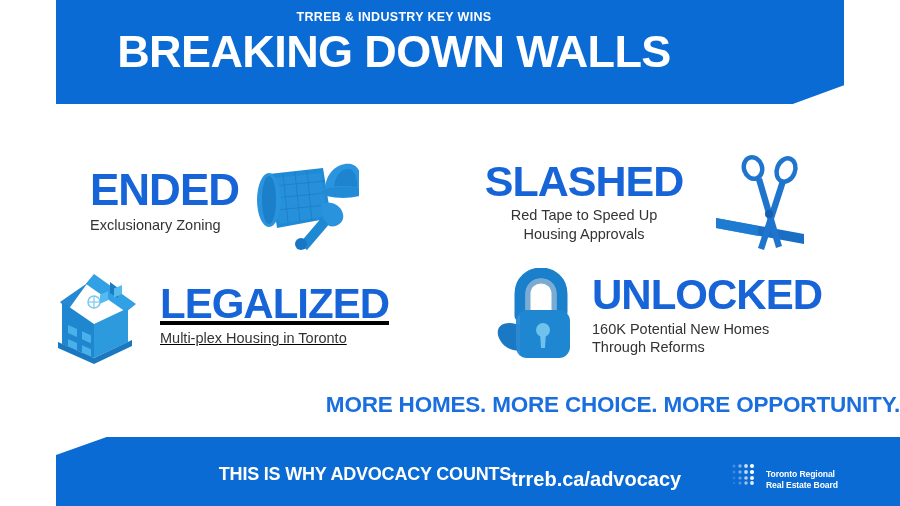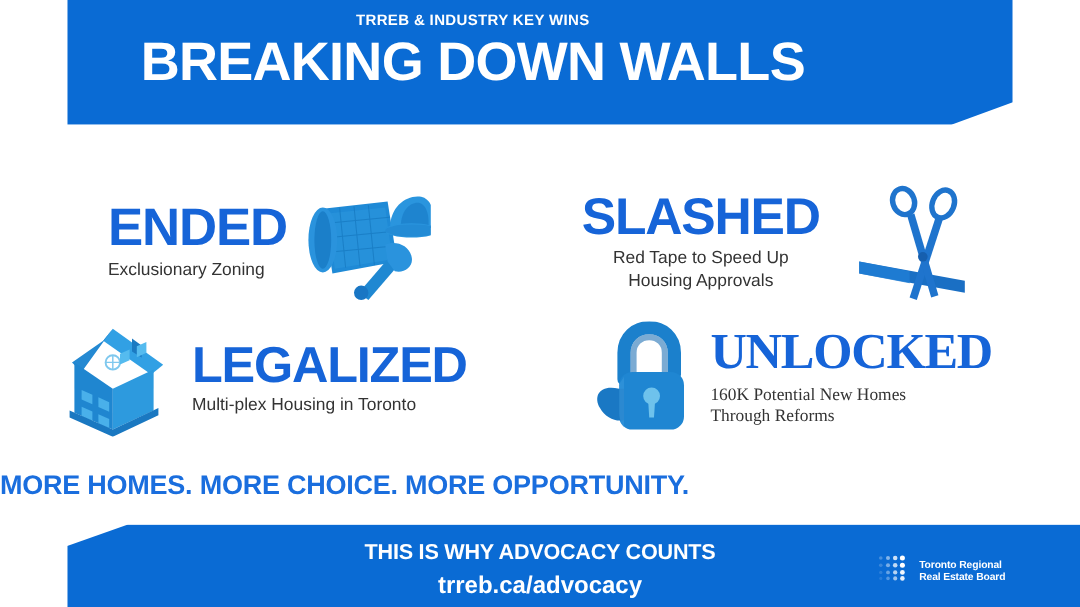--- a/index.html
+++ b/index.html
@@ -118,47 +118,48 @@
   #stat-slashed .stat-head { font-size: 43px; }
   #stat-slashed .stat-text { align-items: center; width: 232px; }
   #stat-slashed .stat-sub { text-align: center; }
 
   
   #stat-legalized {
     left: 48px;
     top: 268px;
     width: 410px;
     height: 96px;
+    text-decoration: underline;
   }
   #stat-legalized .stat-head { font-size: 42px; }
   #stat-legalized .stat-text { align-items: flex-start; padding-left: 12px; }
 
   #stat-unlocked {
     left: 490px;
     top: 266px;
     width: 400px;
     height: 100px;
   }
   #stat-unlocked .stat-head { font-size: 42px; }
-  #stat-unlocked .stat-text { align-items: flex-start; padding-left: 10px; font-family: Liberation Serif, serif; }
+  #stat-unlocked .stat-text { align-items: flex-start; padding-left: 10px; }
 
   .icon-box {
     flex: 0 0 auto;
     display: flex;
     align-items: center;
     justify-content: center;
   }
 
   
   .tagline {
     position: absolute;
     left: 0;
     top: 392px;
     width: 900px;
-    text-align: left;
+    text-align: right;
     color: #1a6ede;
     font-size: 22.5px;
     font-weight: bold;
     letter-spacing: -0.2px;
     white-space: nowrap;
   }
 
   
   .footer-band {
     position: absolute;
@@ -170,21 +171,21 @@
     -webkit-clip-path: polygon(0 26%, 6% 0, 100% 0, 100% 100%, 0 100%);
     clip-path: polygon(0 26%, 6% 0, 100% 0, 100% 100%, 0 100%);
   }
   .footer-text {
     position: absolute;
     left: 0;
     top: 437px;
     width: 900px;
     height: 69px;
     display: flex;
-    flex-direction: column;
+    flex-direction: row;
     align-items: center;
     justify-content: center;
     padding-top: 5px;
     box-sizing: border-box;
     pointer-events: none;
   }
   .footer-headline {
     color: #ffffff;
     font-size: 18px;
     font-weight: bold;
@@ -201,21 +202,21 @@
     white-space: nowrap;
   }
 
   .brand-logo {
     position: absolute;
     left: 731px;
     top: 460px;
     width: 112px;
     height: 30px;
     display: flex;
-    align-items: center;
+    align-items: flex-end;
     gap: 7px;
   }
   .brand-dots { flex: 0 0 auto; }
   .brand-name {
     display: flex;
     flex-direction: column;
     justify-content: center;
   }
   .brand-line {
     color: #ffffff;

